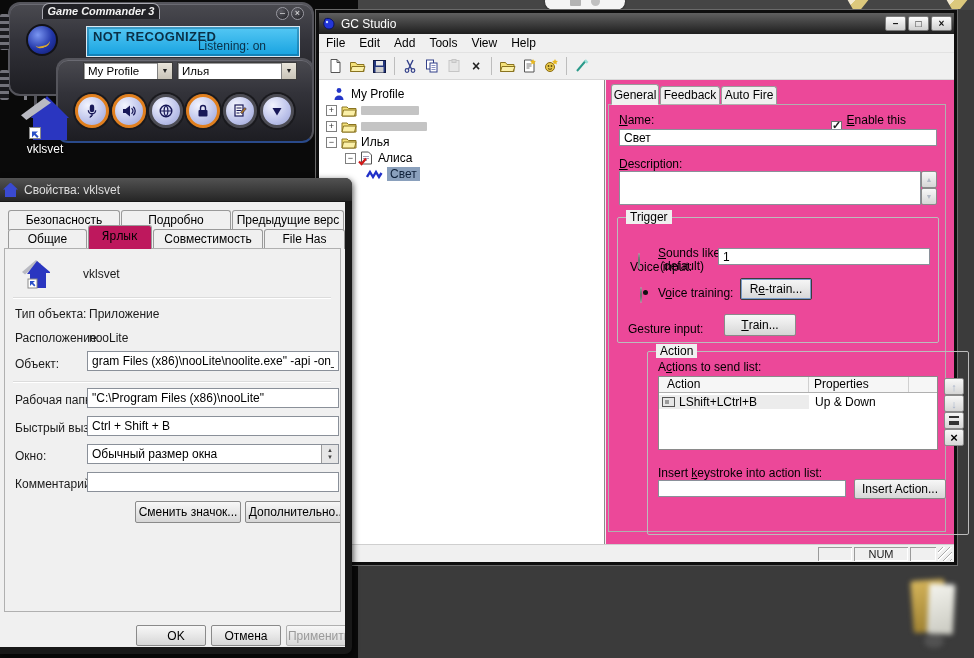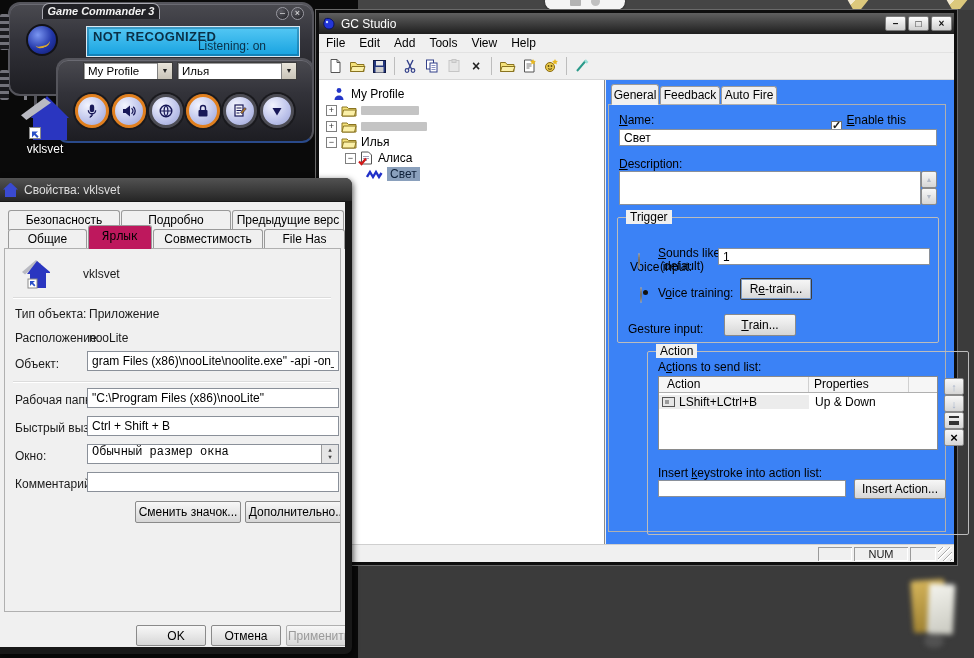--- a/index.html
+++ b/index.html
@@ -98,21 +98,21 @@
   .tbi{width:20px;height:20px;display:flex;align-items:center;justify-content:center;margin:0 1px;}
   .tsep{width:1px;height:18px;background:#bdbdbd;margin:0 4px;}
   .s-main{position:relative;height:464px;background:#f0f0f0;}
   .s-tree{position:absolute;left:0;top:0;bottom:0;width:286px;background:#fff;
         border-right:1px solid #8a8a8a;padding-top:6px;}
   .trow{height:16px;display:flex;align-items:center;font-size:12px;}
   .pm{width:11px;height:11px;border:1px solid #7f7f7f;background:#fff;font-size:9px;line-height:9px;
         text-align:center;color:#333;margin-right:4px;flex:none;}
   .redact{width:60px;height:9px;background:#c4c4c4;border-radius:1px;}
   .sel{background:#8aa0bc;color:#0e2038;padding:0 3px;}
-  .s-right{position:absolute;left:287px;right:0;top:0;bottom:0;background:#3b82f6;}
+  .s-right{position:absolute;left:287px;right:0;top:0;bottom:0;background:#ec4899;}
   .pagebox{position:absolute;left:2px;top:24px;right:8px;bottom:12px;border:1px solid #b0b0b0;}
   .s-status{height:18px;background:#f0f0f0;border-top:1px solid #cfcfcf;display:flex;align-items:center;
         justify-content:flex-end;padding-right:2px;gap:2px;font-size:11px;}
   .scell{height:14px;box-shadow:inset 1px 1px 0 #9a9a9a,inset -1px -1px 0 #fff;
         display:flex;align-items:center;justify-content:center;color:#222;}
   .grip{width:14px;height:14px;background:repeating-linear-gradient(135deg,transparent 0 3px,#aaa 3px 4px,#fff 4px 5px);}
   .sidebtn{width:20px;height:17px;font-size:11px;}
   .spin{width:16px;height:17px;font-size:7px;color:#b4bac6;}
   .kbico{width:13px;height:10px;border:1px solid #555;background:#e6e6e6;position:relative;margin-right:4px;flex:none;}
   .kbico::after{content:"";position:absolute;left:2px;top:2px;width:4px;height:4px;background:#9a9a9a;}
@@ -498,21 +498,21 @@
 
       <div class="sep" style="left:8px;top:132px;width:318px;"></div>
 
       <span class="fieldlbl" style="left:10px;top:144px;">Рабочая папка:</span>
       <input class="abs inp" style="left: 82px; top: 139px; width: 252px; height: 20px;" value="&quot;C:\Program Files (x86)\nooLite&quot;">
 
       <span class="fieldlbl" style="left:10px;top:172px;">Быстрый вызов:</span>
       <input class="abs inp" style="left: 82px; top: 167px; width: 252px; height: 20px;" value="Ctrl + Shift + B">
 
       <span class="fieldlbl" style="left:10px;top:200px;">Окно:</span>
-      <div class="abs inp" style="left:82px;top:195px;width:252px;height:20px;display:flex;align-items:flex-start;padding:0;font-family:Liberation Mono, monospace;">
+      <div class="abs inp" style="left:82px;top:195px;width:252px;height:20px;display:flex;align-items:center;padding:0;">
         <span style="flex:1;padding-left:4px;">Обычный размер окна</span>
         <span style="width:17px;height:18px;background:#e6e6e6;border-left:1px solid #9a9a9a;display:flex;flex-direction:column;align-items:center;justify-content:center;font-size:6px;line-height:7px;color:#444;">
           <span>▲</span>
           <span>▼</span>
         </span>
       </div>
 
       <span class="fieldlbl" style="left:10px;top:228px;">Комментарий:</span>
       <input class="abs inp" style="left: 82px; top: 223px; width: 252px; height: 20px;" value="">
 

